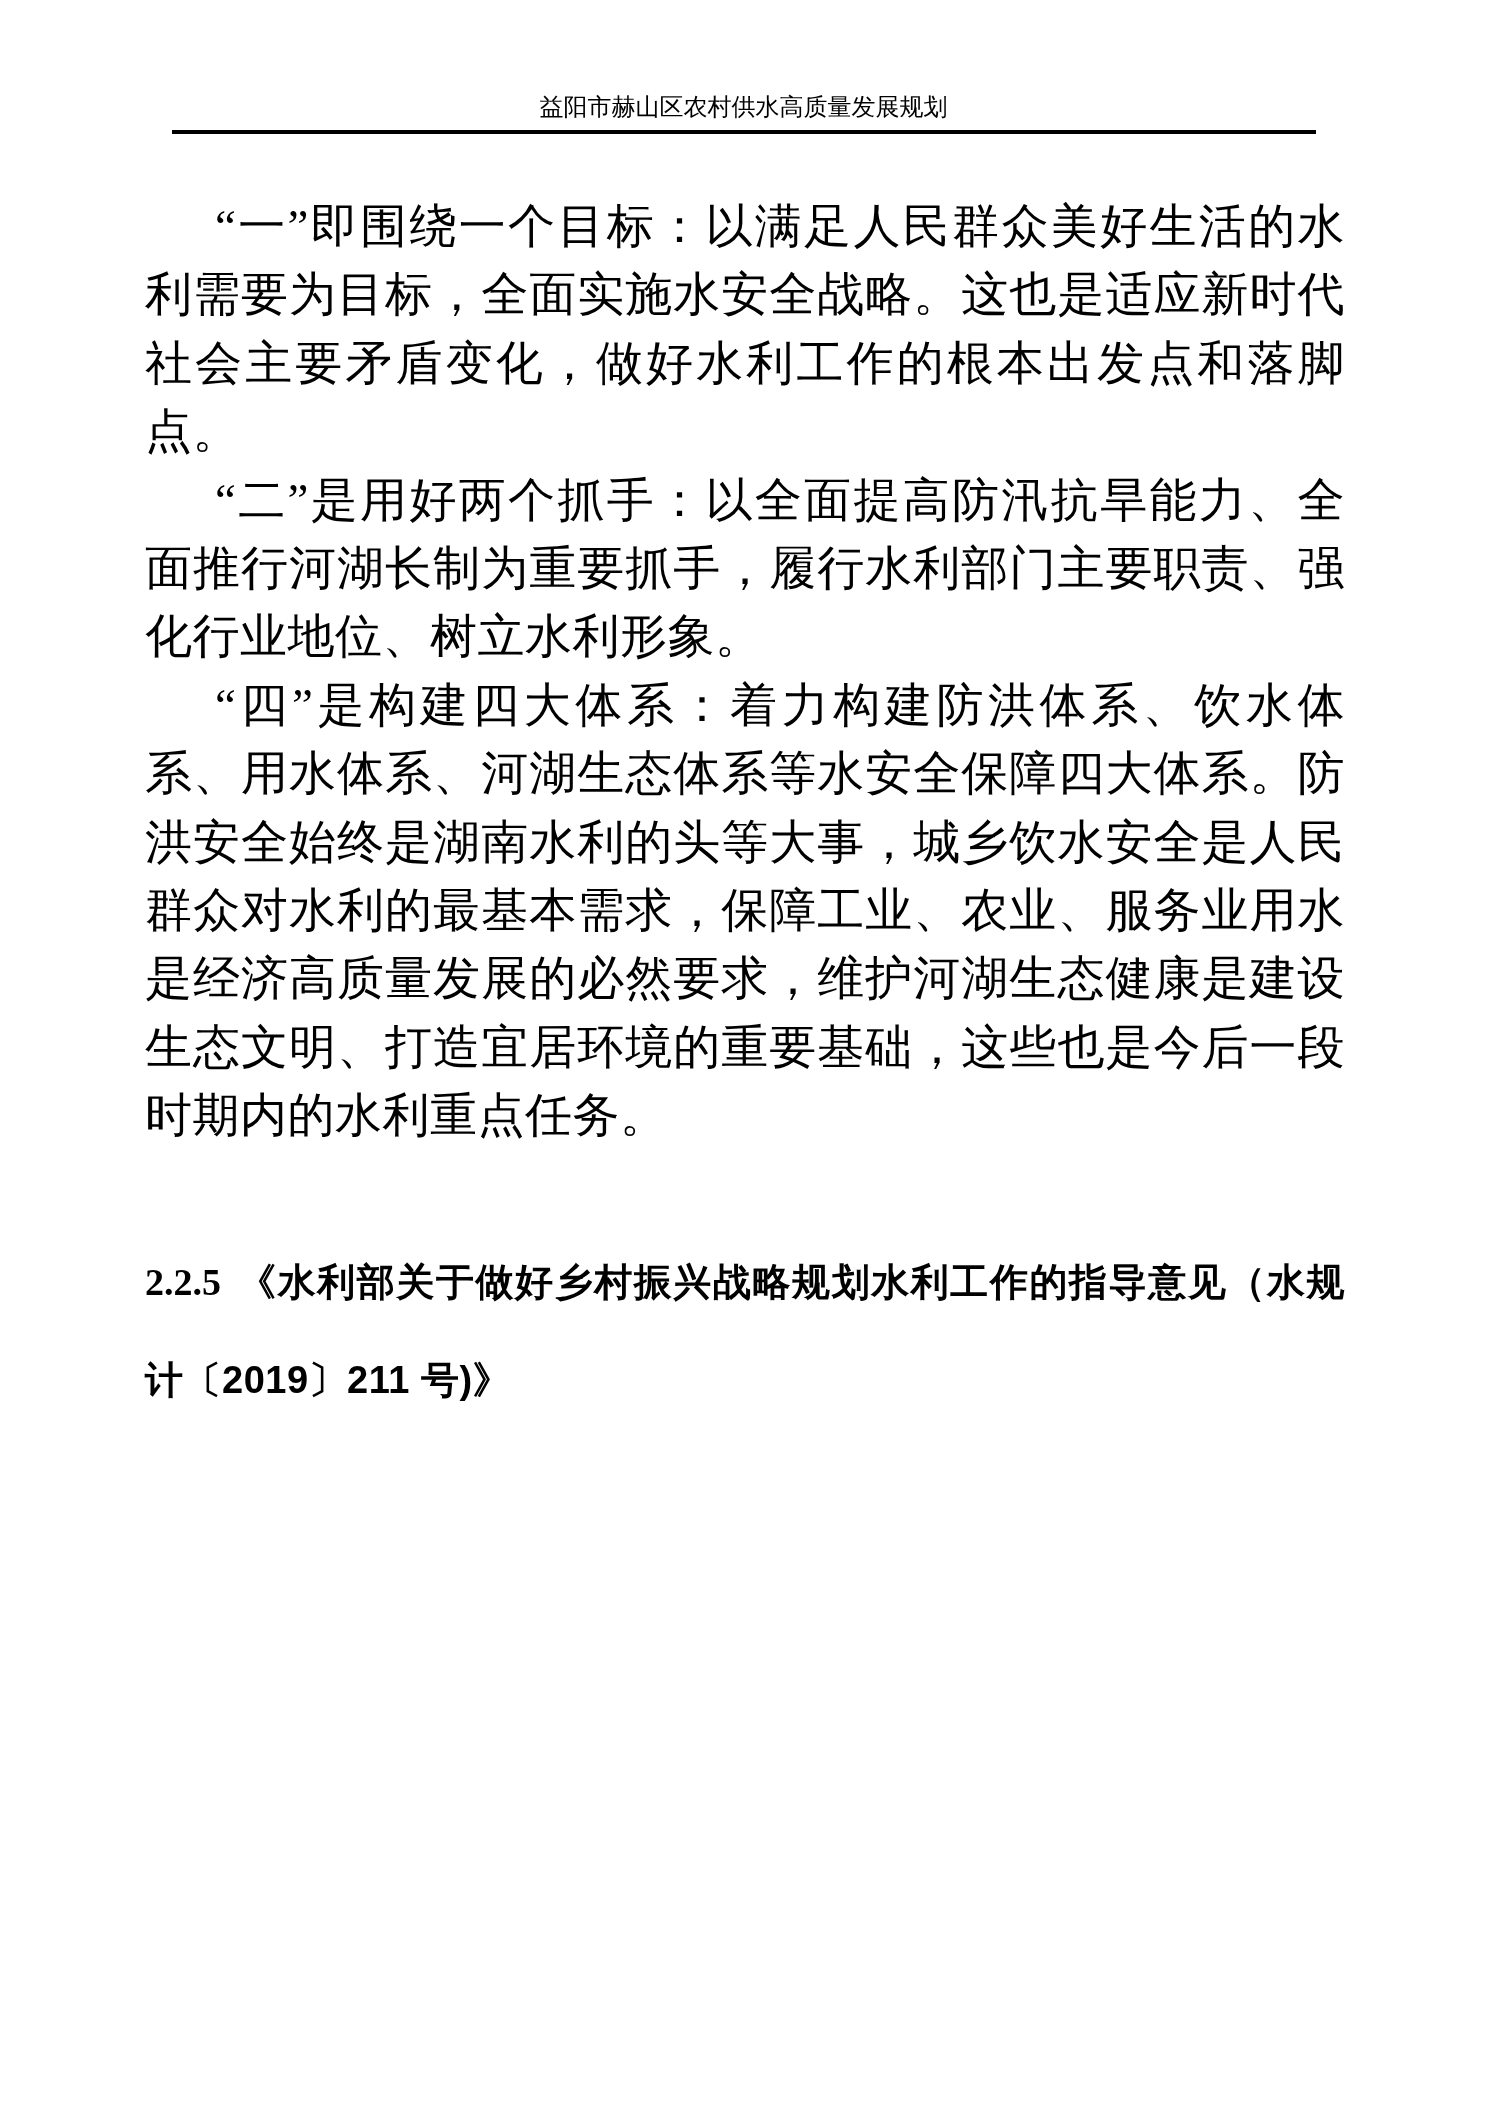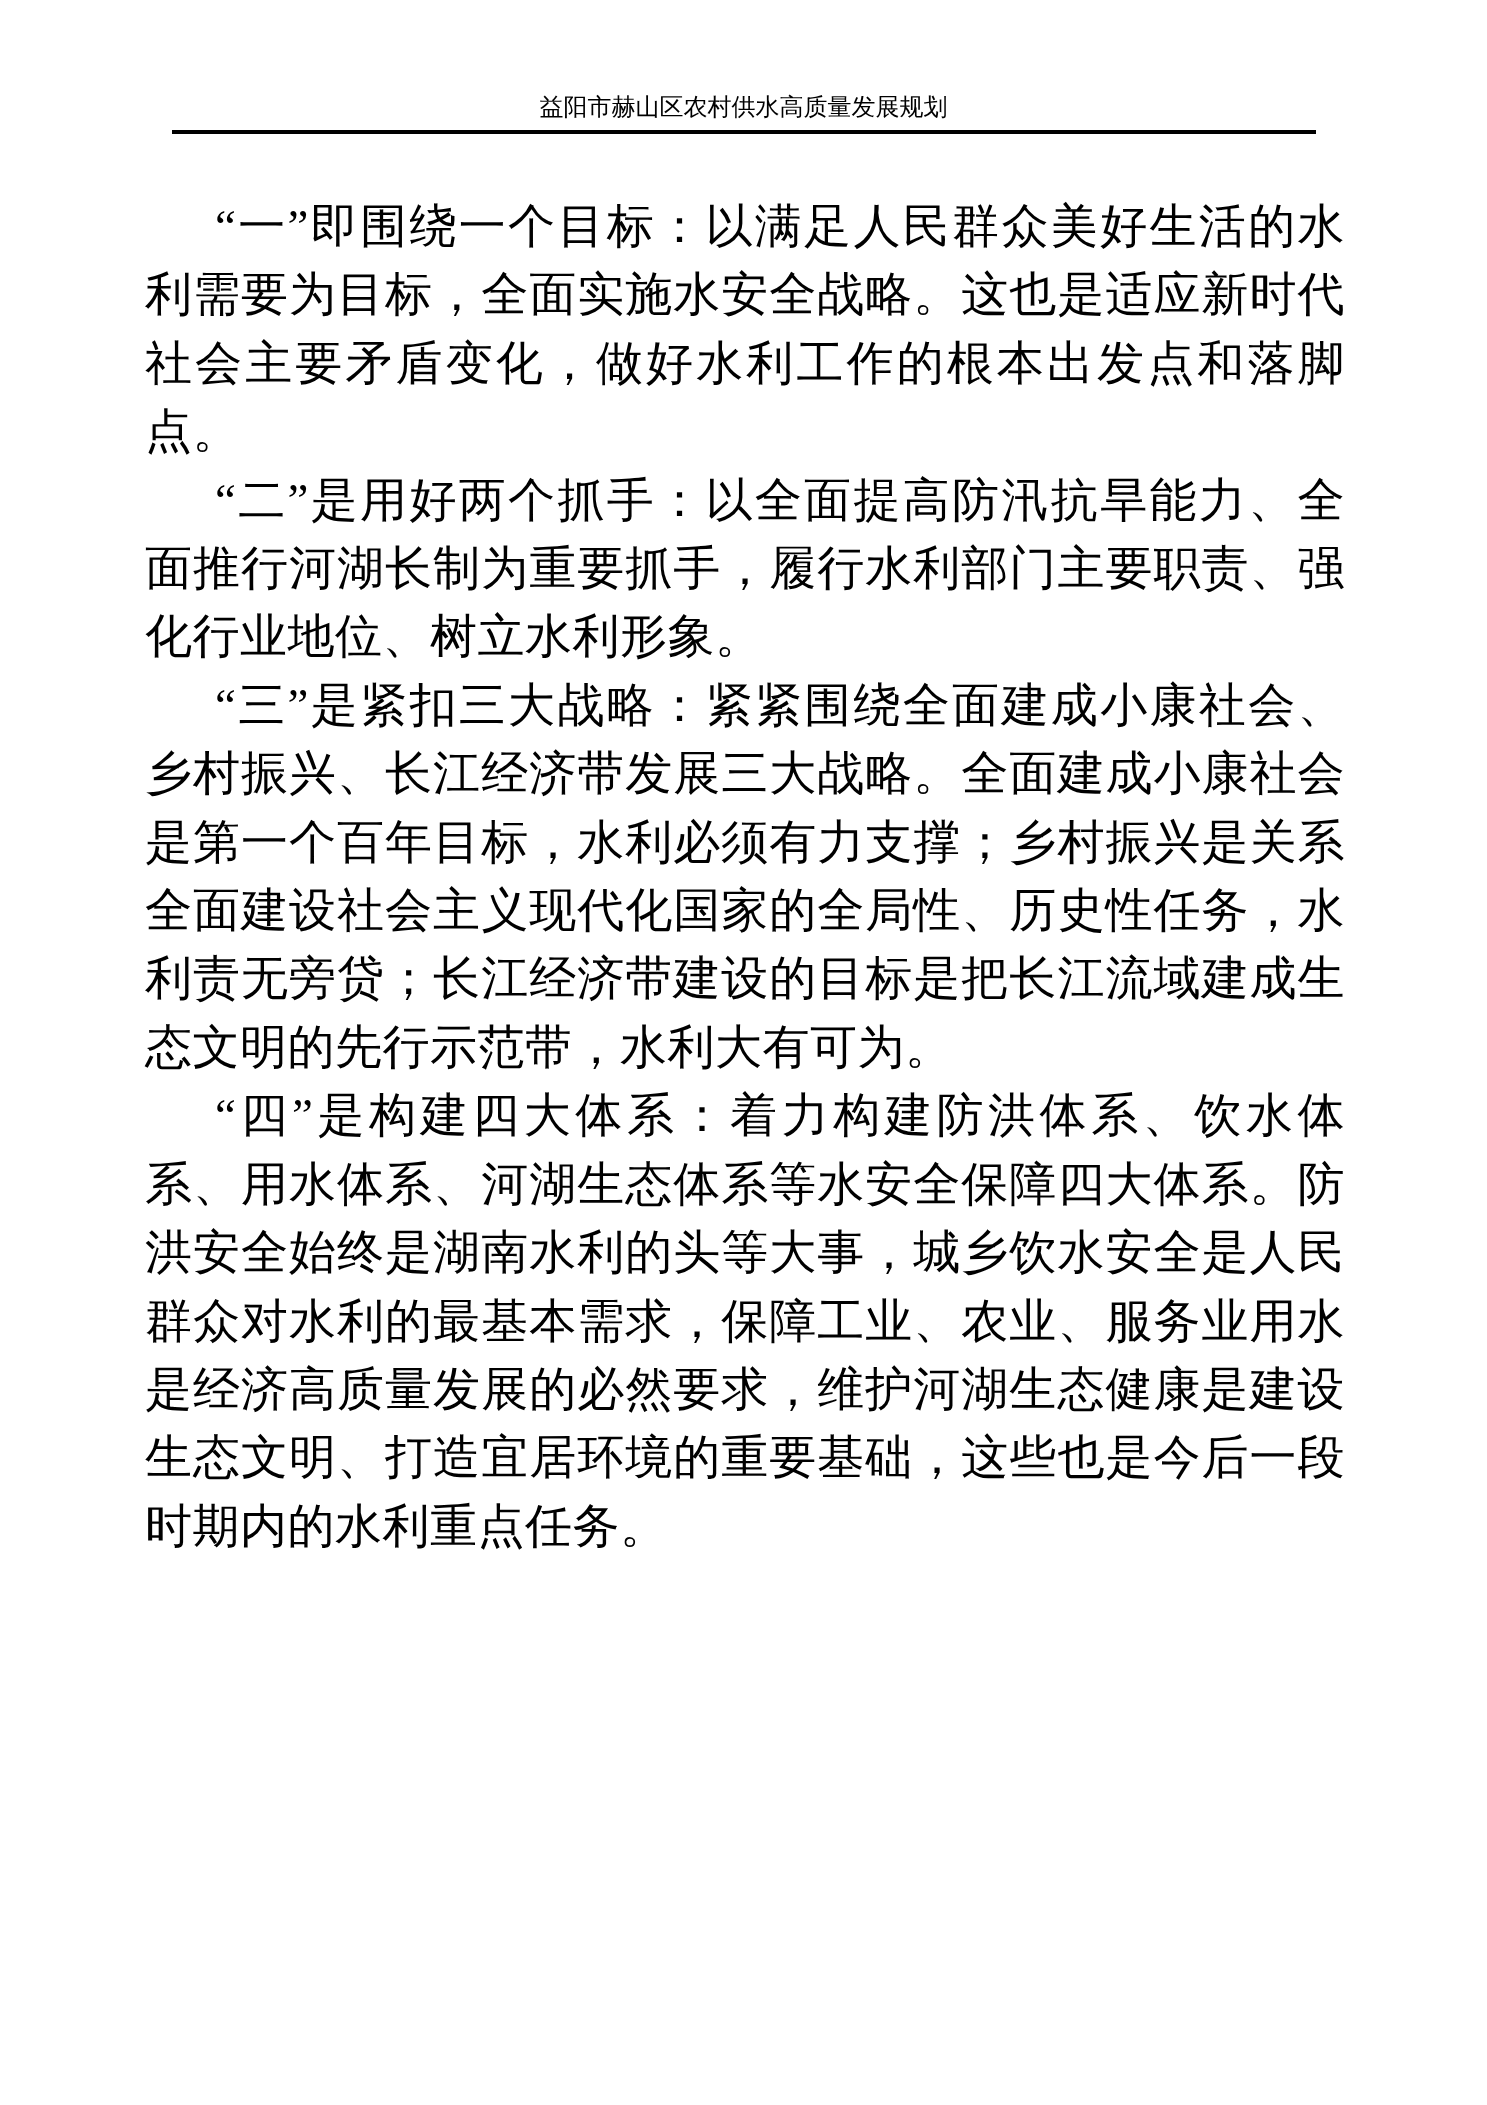--- a/index.html
+++ b/index.html
@@ -94,23 +94,23 @@
   <div class="running-header">益阳市赫山区农村供水高质量发展规划</div>
 
   <div class="header-rule"></div>
 
   <div class="content">
 
     <p class="body-para">“一”即围绕一个目标：以满足人民群众美好生活的水利需要为目标，全面实施水安全战略。这也是适应新时代社会主要矛盾变化，做好水利工作的根本出发点和落脚点。</p>
 
     <p class="body-para">“二”是用好两个抓手：以全面提高防汛抗旱能力、全面推行河湖长制为重要抓手，履行水利部门主要职责、强化行业地位、树立水利形象。</p>
 
-    <p class="body-para">“三”是紧扣三大战略：紧紧围绕全面建成小康社会、乡村振兴、长江经济带发展三大战略。全面建成小康社会是第一个百年目标，水利必须有力支撑；乡村振兴是关系全面建设社会主义现代化国家的全局性、历史性任务，水利责无旁贷；长江经济带建设的目标是把长江流域建成生态文明的先行示范带，水利大有可为。</p>
 
     <p class="body-para">“四”是构建四大体系：着力构建防洪体系、饮水体系、用水体系、河湖生态体系等水安全保障四大体系。防洪安全始终是湖南水利的头等大事，城乡饮水安全是人民群众对水利的最基本需求，保障工业、农业、服务业用水是经济高质量发展的必然要求，维护河湖生态健康是建设生态文明、打造宜居环境的重要基础，这些也是今后一段时期内的水利重点任务。</p>
 
 
+    <h2 class="section-heading"><span class="heading-number">2.2.5</span><span class="heading-title">《水利部关于做好乡村振兴战略规划水利工作的指导意见（水规计〔2019〕211 号)》</span></h2>
 
 
   </div>
 
 
 </div>
 
 </body></html>

